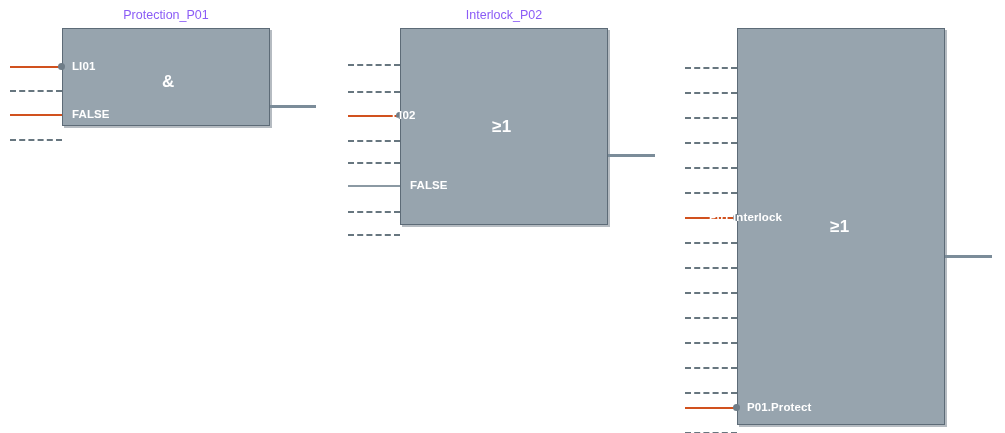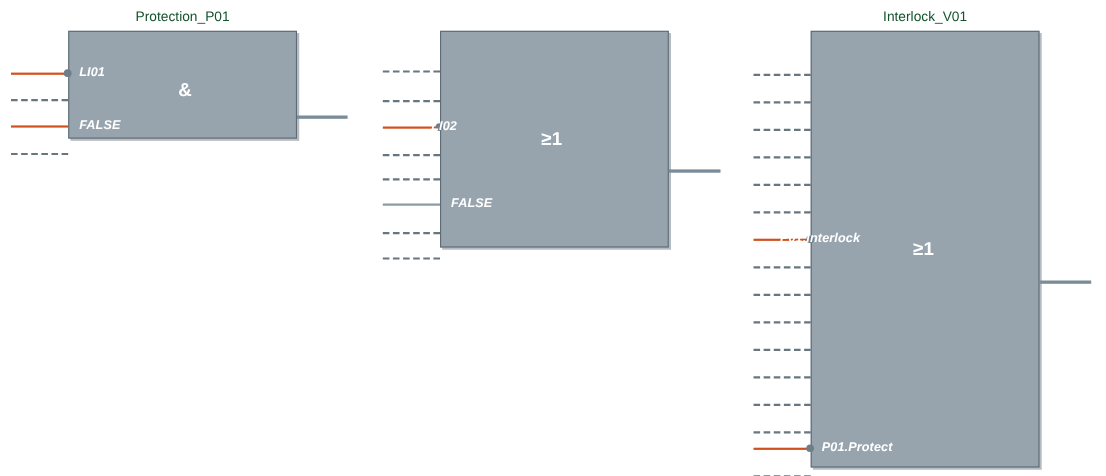--- a/index.html
+++ b/index.html
@@ -22,21 +22,21 @@
   
   .fb {
     position: absolute;
     box-sizing: border-box;
     background: #97a4ae;
     border: 1px solid #5d6b77;
     box-shadow: 2px 2px 0 0 rgba(120,132,142,0.55);
   }
   .fb-title {
     position: absolute;
-    color: #14532d;
+    color: #8b5cf6;
     font-size: 12.5px;
     line-height: 14px;
     white-space: nowrap;
     text-align: center;
   }
   .fb-symbol {
     position: absolute;
     color: #ffffff;
     font-size: 17px;
     font-weight: 600;
@@ -45,21 +45,20 @@
     letter-spacing: 0.3px;
   }
   .pin-label {
     position: absolute;
     color: #ffffff;
     font-size: 11.5px;
     font-weight: 600;
     line-height: 12px;
     white-space: nowrap;
     letter-spacing: 0.1px;
-    font-style: italic;
   }
 
   
   .wire {
     position: absolute;
     height: 0;
     border-top-style: solid;
   }
   .wire-dashed {
     border-top: 2px dashed #67767f;
@@ -90,35 +89,35 @@
     <div class="fb-symbol" style="left: 162px; top: 73px;">&amp;</div>
     <div class="wire wire-out" style="left: 270px; top: 105px; width: 46px;"></div>
     <div class="wire wire-orange" style="left: 10px; top: 66px; width: 52px;"></div>
     <div class="pin-dot" style="left: 58px; top: 63px;"></div>
     <div class="pin-label" style="left: 72px; top: 60px;">LI01</div>
     <div class="wire wire-dashed" style="left: 10px; top: 90px; width: 52px;"></div>
     <div class="wire wire-orange" style="left: 10px; top: 114px; width: 52px;"></div>
     <div class="pin-label" style="left: 72px; top: 108px;">FALSE</div>
     <div class="wire wire-dashed" style="left: 10px; top: 139px; width: 52px;"></div>
     <div class="fb" style="left: 400px; top: 28px; width: 208px; height: 197px;"></div>
+    <div class="fb-title" style="left: 400px; top: 8px; width: 208px;">Interlock_P02</div>
     <div class="fb-symbol" style="left: 492px; top: 118px;">≥1</div>
     <div class="wire wire-out" style="left: 608px; top: 154px; width: 47px;"></div>
     <div class="wire wire-dashed" style="left: 348px; top: 64px; width: 52px;"></div>
     <div class="wire wire-dashed" style="left: 348px; top: 91px; width: 52px;"></div>
     <div class="wire wire-orange" style="left: 348px; top: 115px; width: 52px;"></div>
     <div class="pin-dot" style="left: 396px; top: 112px;"></div>
     <div class="pin-label" style="left: 392px; top: 109px;">LI02</div>
     <div class="wire wire-dashed" style="left: 348px; top: 140px; width: 52px;"></div>
     <div class="wire wire-dashed" style="left: 348px; top: 162px; width: 52px;"></div>
     <div class="wire wire-gray" style="left: 348px; top: 185px; width: 52px;"></div>
     <div class="pin-label" style="left: 410px; top: 179px;">FALSE</div>
     <div class="wire wire-dashed" style="left: 348px; top: 211px; width: 52px;"></div>
     <div class="wire wire-dashed" style="left: 348px; top: 234px; width: 52px;"></div>
     <div class="fb" style="left: 737px; top: 28px; width: 208px; height: 397px;"></div>
-    <div class="fb-title" style="left: 737px; top: 8px; width: 208px;">Interlock_V01</div>
     <div class="fb-symbol" style="left: 830px; top: 218px;">≥1</div>
     <div class="wire wire-out" style="left: 945px; top: 255px; width: 47px;"></div>
     <div class="wire wire-dashed" style="left: 685px; top: 67px; width: 52px;"></div>
     <div class="wire wire-dashed" style="left: 685px; top: 92px; width: 52px;"></div>
     <div class="wire wire-dashed" style="left: 685px; top: 117px; width: 52px;"></div>
     <div class="wire wire-dashed" style="left: 685px; top: 142px; width: 52px;"></div>
     <div class="wire wire-dashed" style="left: 685px; top: 167px; width: 52px;"></div>
     <div class="wire wire-dashed" style="left: 685px; top: 192px; width: 52px;"></div>
     <div class="wire wire-orange" style="left: 685px; top: 217px; width: 52px;"></div>
     <div class="pin-dot" style="left: 733px; top: 214px;"></div>

